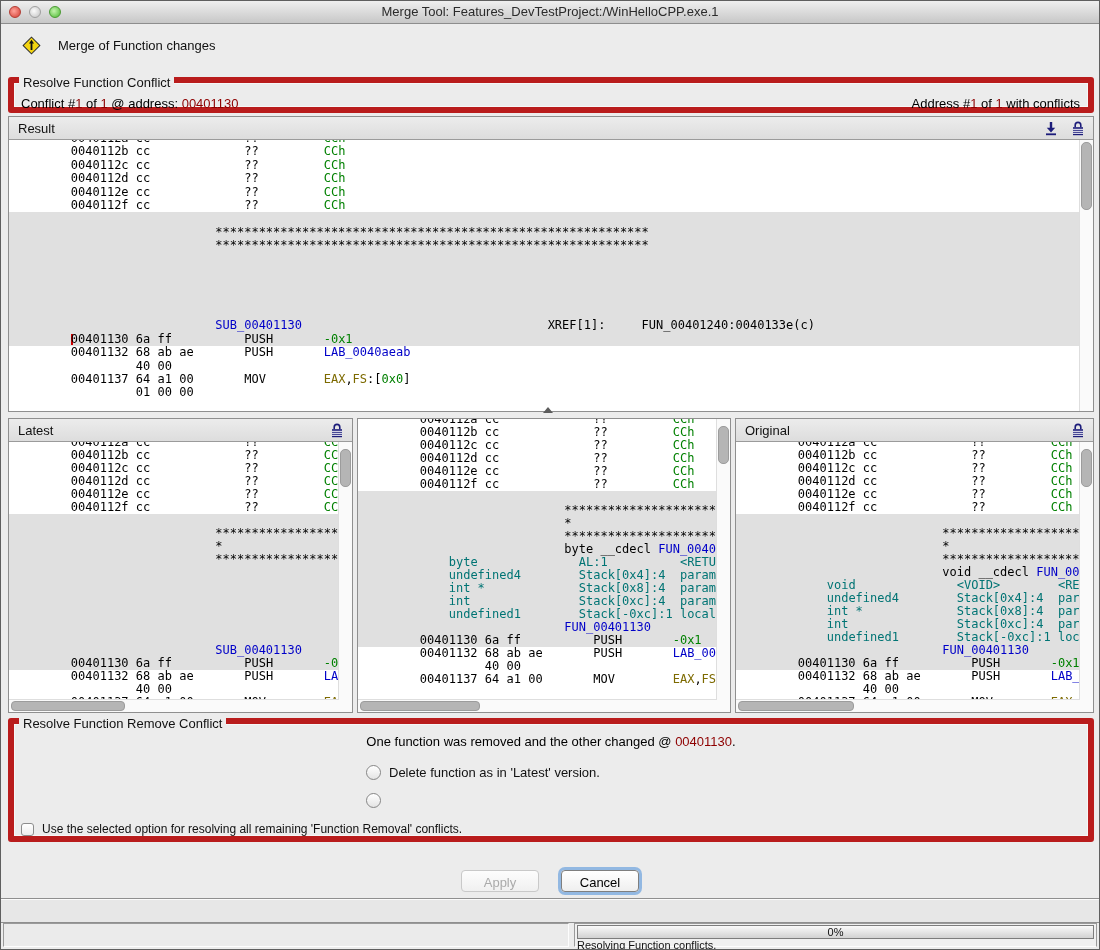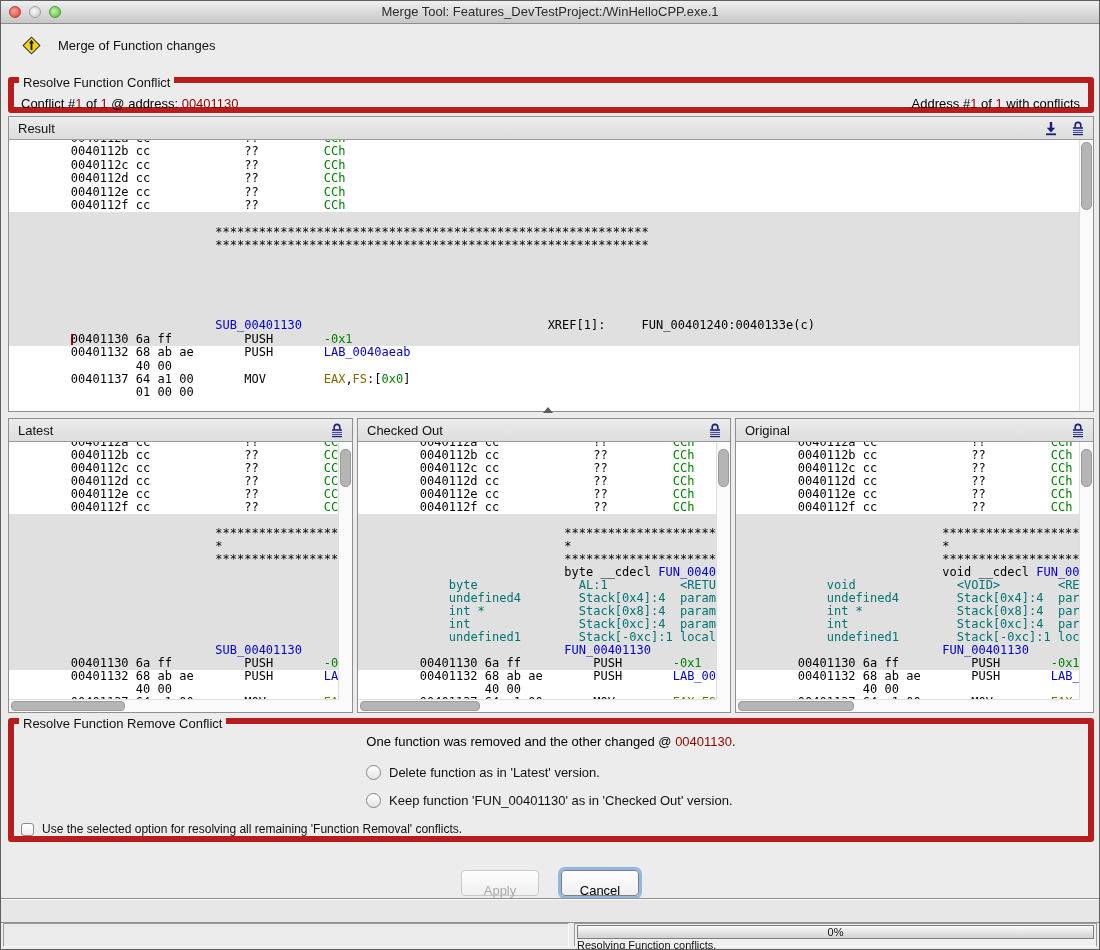--- a/index.html
+++ b/index.html
@@ -57,21 +57,21 @@
   .radios{margin-left:352px;margin-top:16px;}
   .radio-row{display:flex;align-items:center;gap:8px;height:15px;margin-bottom:13px;font-size:13px;}
   .radio{width:15px;height:15px;border-radius:50%;box-sizing:border-box;border:1px solid #868686;
     background:linear-gradient(#fff,#e4e4e4);box-shadow:inset 0 1px 1px rgba(255,255,255,.9);}
   .check-row{display:flex;align-items:center;gap:8px;margin:14px 0 0 7px;font-size:12px;}
   .checkbox{width:13px;height:13px;border-radius:3px;box-sizing:border-box;border:1px solid #8d8d8d;
     background:linear-gradient(#fff,#eee);}
   
   .btnrow{position:absolute;left:0;top:869px;width:100%;display:flex;justify-content:center;gap:16px;}
   .btn{height:22px;box-sizing:border-box;border-radius:4px;font-size:13px;
-    font-family:"Liberation Sans",sans-serif;padding:12px 14px;min-width:78px;}
+    font-family:"Liberation Sans",sans-serif;padding:4px 14px;min-width:78px;}
   .btn.apply{background:linear-gradient(#fdfdfd,#f0f0f0);border:1px solid #c9c9c9;color:#aaa;}
   .btn.cancel{background:linear-gradient(#fff,#efefef);border:1px solid #7f7f7f;color:#000;
     box-shadow:0 0 0 3px rgba(130,175,225,.85);margin-left:6px;}
   
   .strip{position:absolute;left:0;right:0;top:897px;height:23px;background:#e7e7e7;
     border-top:1px solid #8f8f8f;border-bottom:1px solid #8f8f8f;box-shadow:inset 0 1px 0 #fbfbfb;}
   .statusrow{position:absolute;left:0;right:0;top:921px;bottom:0;display:flex;gap:5px;padding:1px 2px 2px 2px;}
   .scell{box-sizing:border-box;background:#ebebeb;border:1px solid;border-color:#9a9a9a #fdfdfd #fdfdfd #9a9a9a;}
   .scell.left{flex:0 0 566px;}
   .scell.right{flex:1;padding:1px 2px;border-color:#9a9a9a #9a9a9a #fdfdfd #9a9a9a;background:#f0f0f0;}
@@ -207,33 +207,20 @@
           <div class="vthumb" style="top:7px;height:36px;"></div>
         </div>
         <div class="hscroll">
           <div class="hthumb" style="left:2px;width:112px;"></div>
         </div>
         <div class="corner"></div>
       </div>
     </div>
 
     <div class="lpanel" style="flex:0 0 374px;">
-      <div class="phead">
-        <span>Checked Out</span>
-        <span class="sp"></span>
-        <span class="icon">
-          <svg width="12" height="15" viewBox="0 0 12 15">
-            <path d="M3.2 6.2 V4.2 a2.8 2.8 0 0 1 5.6 0 V6.2" fill="none" stroke="#1c1c7a" stroke-width="1.6"></path>
-            <rect x="1" y="6.2" width="10" height="8" fill="#1c1c7a"></rect>
-            <rect x="1" y="7.8" width="10" height="1" fill="#fff"></rect>
-            <rect x="1" y="9.8" width="10" height="1" fill="#fff"></rect>
-            <rect x="1" y="11.8" width="10" height="1" fill="#fff"></rect>
-          </svg>
-        </span>
-      </div>
       <div class="pbody">
         <div class="listing sub" style="top:-6px;bottom:11px;">
             <div class="ln"><span class="c-k">        </span><span class="c-k">0040112a cc</span><span class="c-k">             </span><span class="c-k">??</span><span class="c-k">         </span><span class="c-g">CCh</span></div>
             <div class="ln"><span class="c-k">        </span><span class="c-k">0040112b cc</span><span class="c-k">             </span><span class="c-k">??</span><span class="c-k">         </span><span class="c-g">CCh</span></div>
             <div class="ln"><span class="c-k">        </span><span class="c-k">0040112c cc</span><span class="c-k">             </span><span class="c-k">??</span><span class="c-k">         </span><span class="c-g">CCh</span></div>
             <div class="ln"><span class="c-k">        </span><span class="c-k">0040112d cc</span><span class="c-k">             </span><span class="c-k">??</span><span class="c-k">         </span><span class="c-g">CCh</span></div>
             <div class="ln"><span class="c-k">        </span><span class="c-k">0040112e cc</span><span class="c-k">             </span><span class="c-k">??</span><span class="c-k">         </span><span class="c-g">CCh</span></div>
             <div class="ln"><span class="c-k">        </span><span class="c-k">0040112f cc</span><span class="c-k">             </span><span class="c-k">??</span><span class="c-k">         </span><span class="c-g">CCh</span></div>
             <div class="ln gray"></div>
             <div class="ln gray"><span class="c-k">                            </span><span class="c-k">************************************************************</span></div>
@@ -313,21 +300,20 @@
   <div class="groupbox" style="left:7px;top:717px;width:1086px;height:124px;">
     <span class="legend">Resolve Function Remove Conflict</span>
     <div class="msg"><span class="c-k">One function was removed and the other changed @ </span><span class="c-r">00401130</span><span class="c-k">.</span></div>
     <div class="radios">
       <div class="radio-row">
         <span class="radio"></span>
         <span>Delete function as in 'Latest' version.</span>
       </div>
       <div class="radio-row">
         <span class="radio"></span>
-        <span>Keep function 'FUN_00401130' as in 'Checked Out' version.</span>
       </div>
     </div>
     <div class="check-row">
       <span class="checkbox"></span>
       <span>Use the selected option for resolving all remaining 'Function Removal' conflicts.</span>
     </div>
   </div>
 
   <div class="btnrow">
     <button class="btn apply" disabled="">Apply</button>

